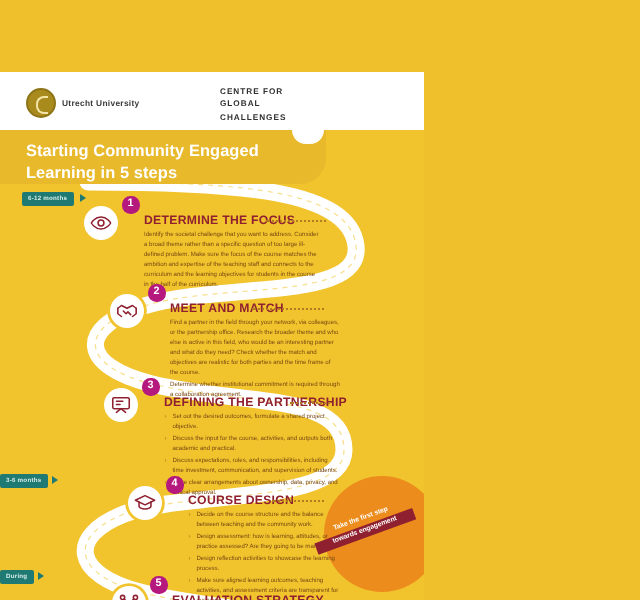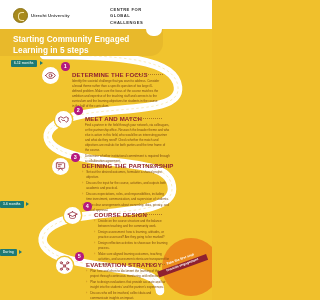--- a/index.html
+++ b/index.html
@@ -2,21 +2,21 @@
 <html><head>
 <meta charset="utf-8">
 <style>
   html,body{margin:0;padding:0;}
   body{
     width:212px;height:300px;overflow:hidden;
     font-family:"Liberation Sans",sans-serif;
     background:#f0c02c;
     position:relative;
   }
-  #poster{position:absolute;inset:0;background:#f1c42e;overflow:hidden;}
+  #poster{position:absolute;inset:0;background:#f1c42e;overflow:hidden;margin-top:36px;}
 
   
   .header{position:absolute;left:0;top:0;width:212px;height:29px;background:#ffffff;z-index:20;}
   .logo-wrap{position:absolute;left:13px;top:8px;display:flex;align-items:center;gap:3px;}
   .logo-mark{width:13px;height:13px;border-radius:50%;background:#a88a1d;
     border:1.2px solid #8d7417;position:relative;flex:0 0 auto;}
   .logo-mark:after{content:"";position:absolute;left:4px;top:2.5px;width:4.5px;height:7px;
     border:1.1px solid #f3e4a8;border-right:none;border-radius:4px 0 0 4px;}
   .logo-text{font-size:4.2px;letter-spacing:.15px;color:#3a3a3a;font-weight:bold;white-space:nowrap;}
   .centre-block{position:absolute;left:110px;top:7px;color:#2f2f2f;

